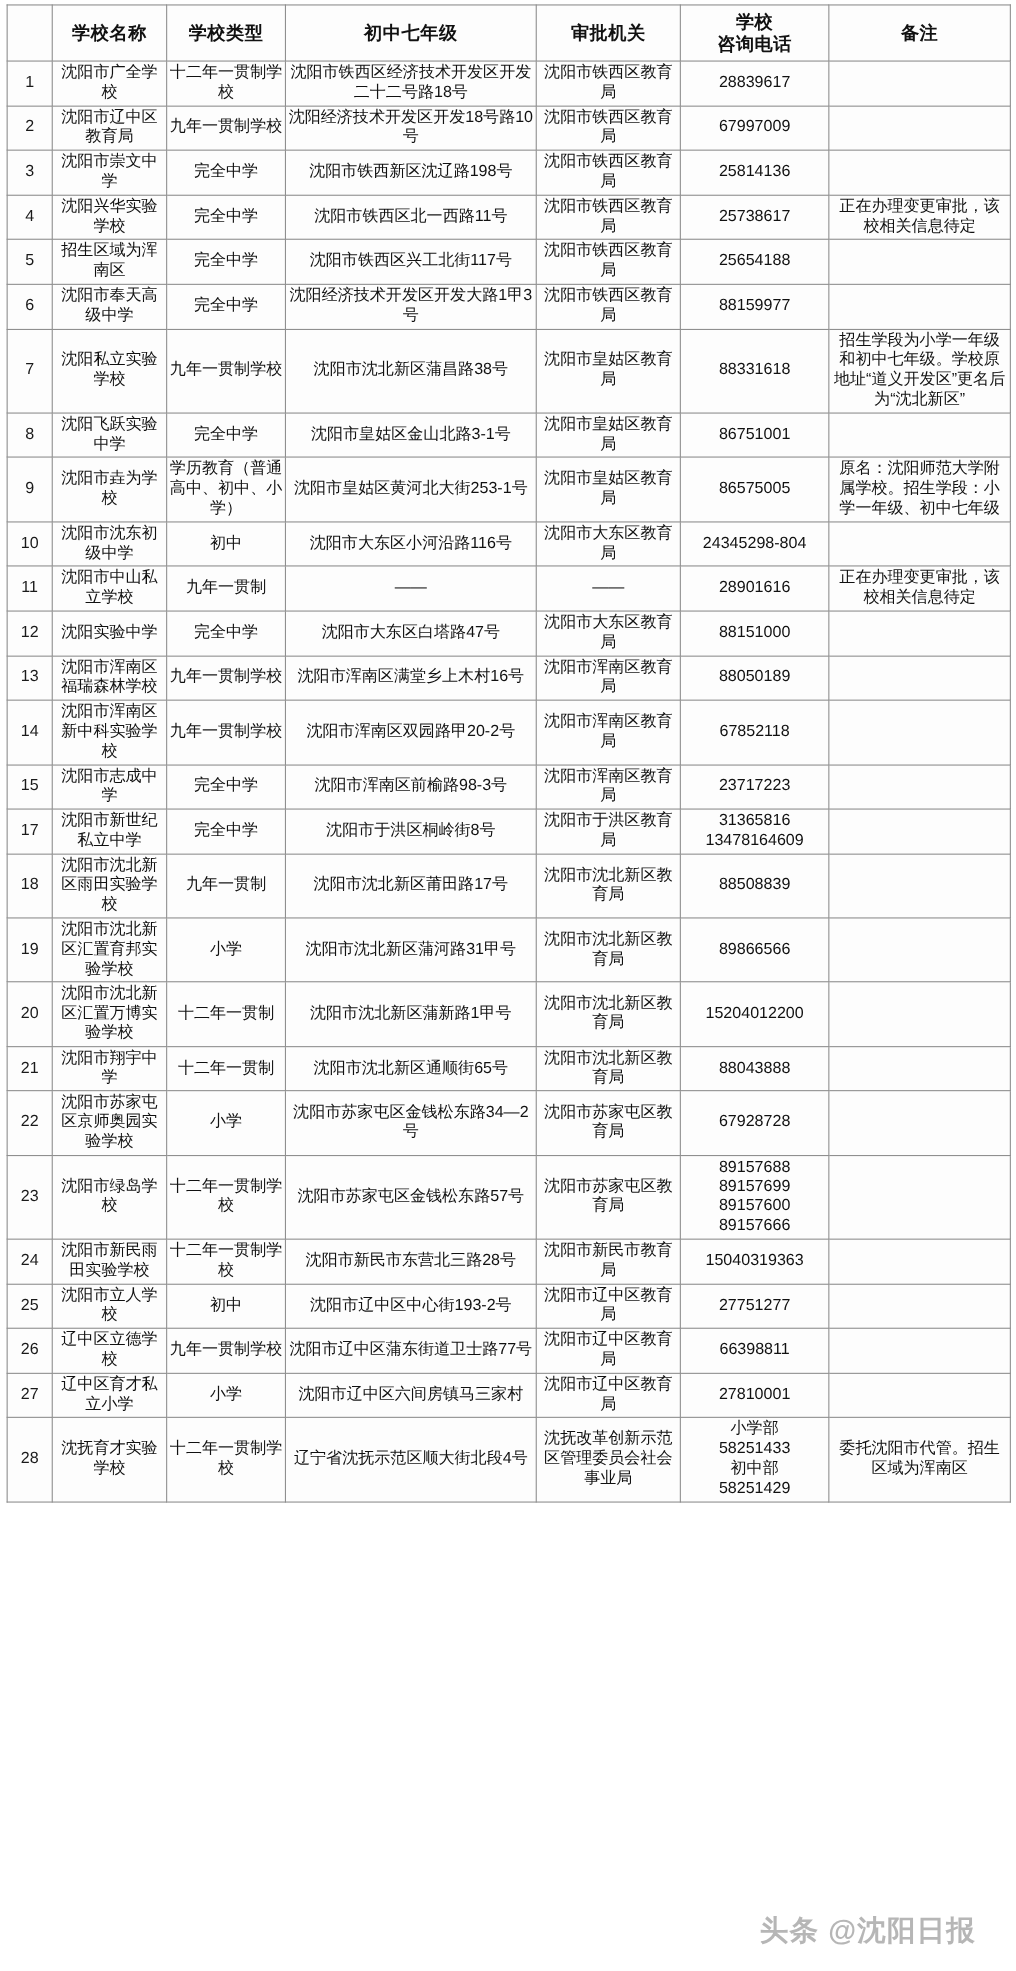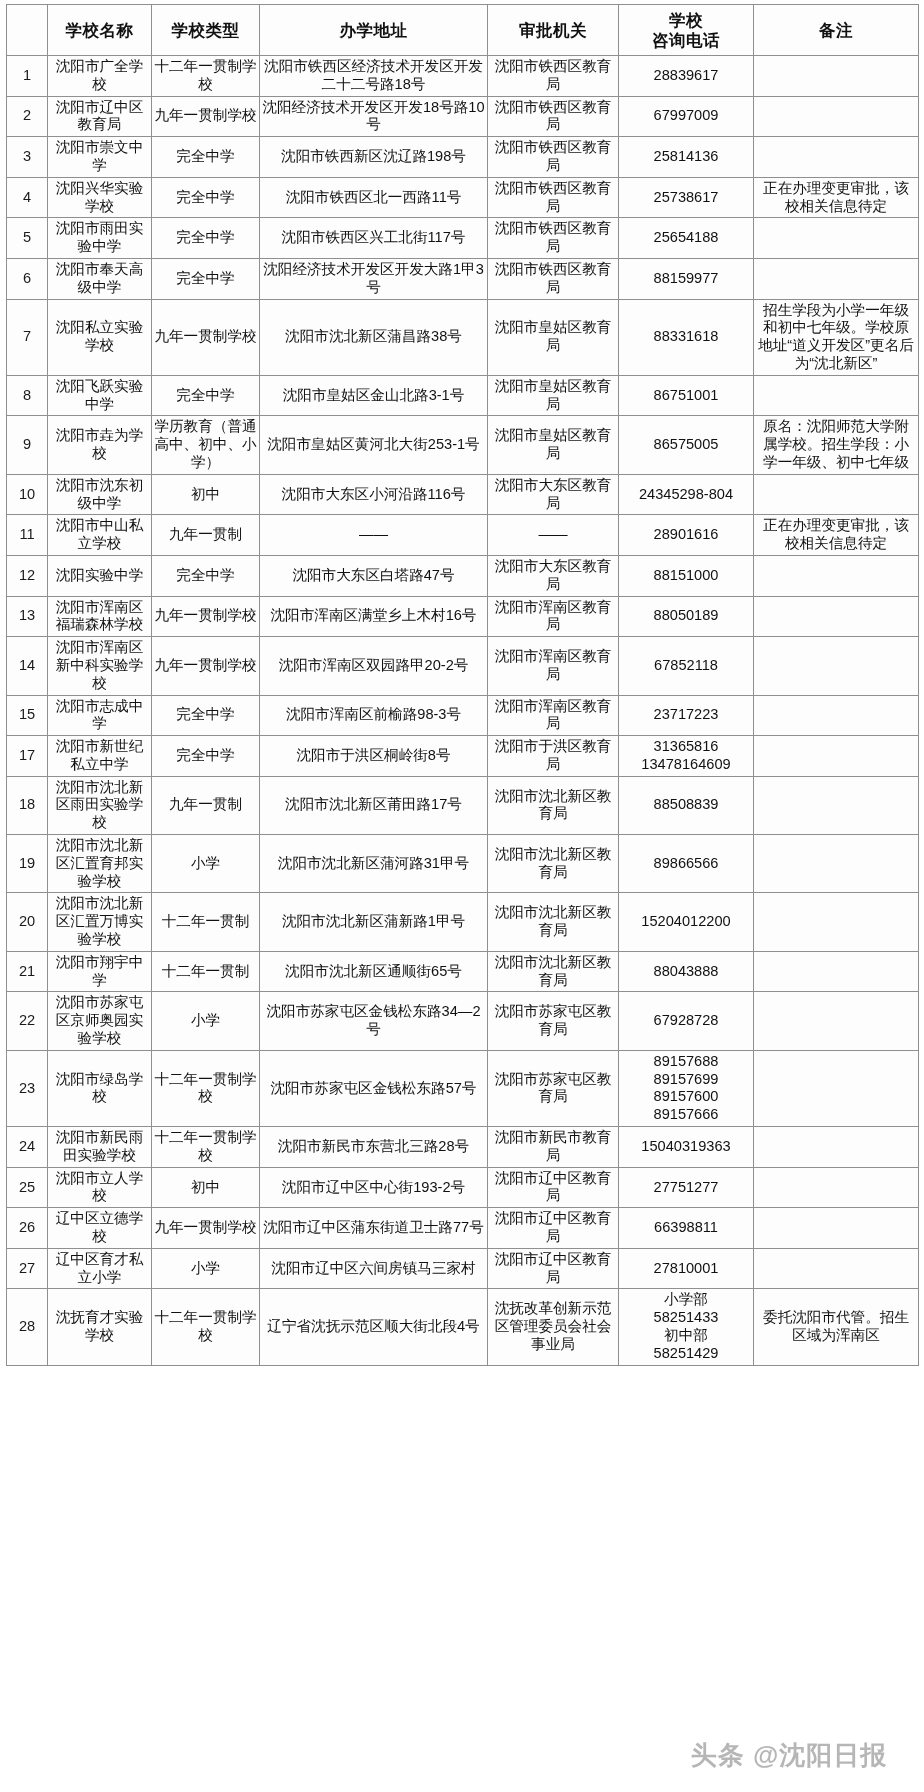--- a/index.html
+++ b/index.html
@@ -99,21 +99,21 @@
         <col class="c-addr">
       <col class="c-auth">
         <col class="c-phone">
         <col class="c-note">
     </colgroup>
     <thead>
       <tr>
         <th></th>
         <th>学校名称</th>
         <th>学校类型</th>
-        <th>办学地址</th>
+        <th>初中七年级</th>
         <th>审批机关</th>
         <th>
           <div>学校</div>
           <div>咨询电话</div>
         </th>
         <th>备注</th>
       </tr>
     </thead>
     <tbody id="table-body">
         <tr>
@@ -147,21 +147,21 @@
           <td class="idx-cell">4</td>
           <td class="name-cell">沈阳兴华实验学校</td>
           <td class="type-cell">完全中学</td>
           <td class="addr-cell">沈阳市铁西区北一西路11号</td>
           <td class="auth-cell">沈阳市铁西区教育局</td>
           <td class="phone-cell">25738617</td>
           <td class="note-cell">正在办理变更审批，该校相关信息待定</td>
         </tr>
         <tr>
           <td class="idx-cell">5</td>
-          <td class="name-cell">沈阳市雨田实验中学</td>
+          <td class="name-cell">招生区域为浑南区</td>
           <td class="type-cell">完全中学</td>
           <td class="addr-cell">沈阳市铁西区兴工北街117号</td>
           <td class="auth-cell">沈阳市铁西区教育局</td>
           <td class="phone-cell">25654188</td>
           <td class="note-cell empty"></td>
         </tr>
         <tr>
           <td class="idx-cell">6</td>
           <td class="name-cell">沈阳市奉天高级中学</td>
           <td class="type-cell">完全中学</td>

